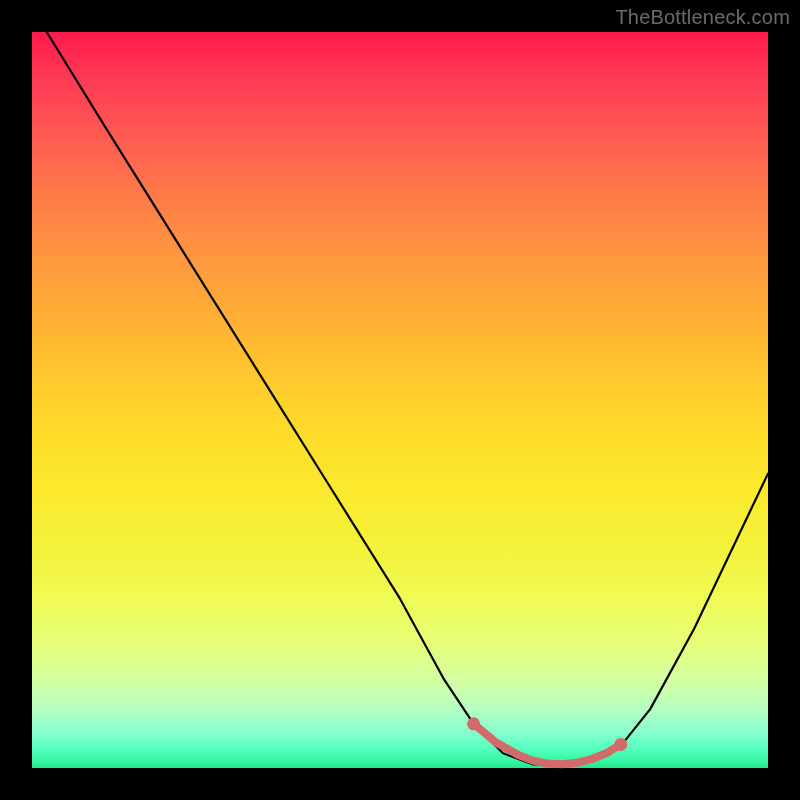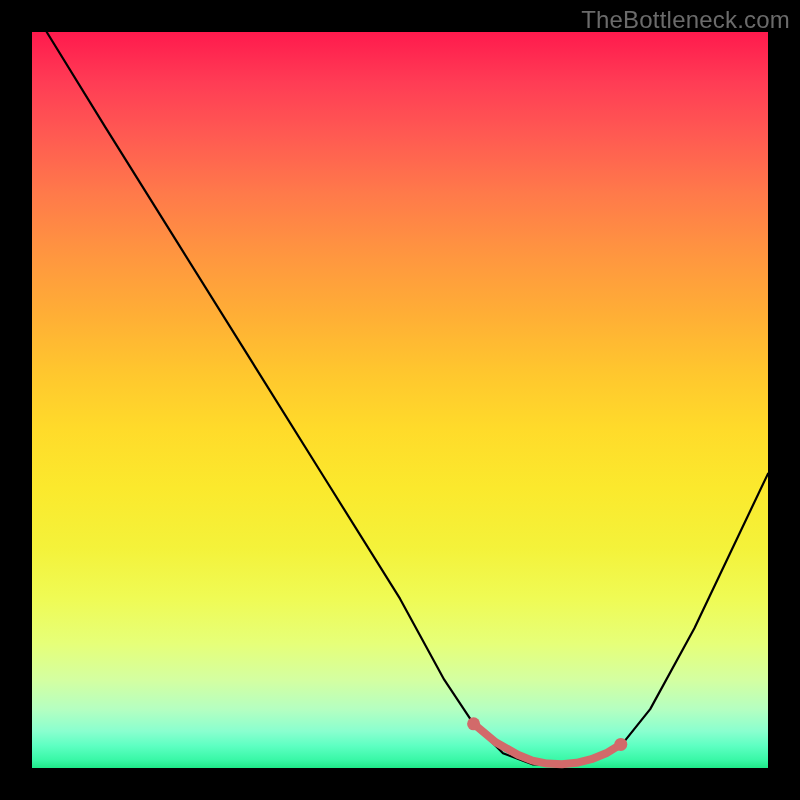--- a/index.html
+++ b/index.html
@@ -52,21 +52,21 @@
     top: 0;
     width: 736px;
     height: 736px;
     overflow: visible;
   }
   .watermark {
     position: absolute;
     top: 6px;
     right: 10px;
     color: #6b6b6b;
-    font-size: 24px;
+    font-size: 20px;
     font-weight: 500;
     letter-spacing: 0.2px;
   }
 </style>
 </head>
 <body>
 
 <div class="frame">
 
   <div class="plot-area">

